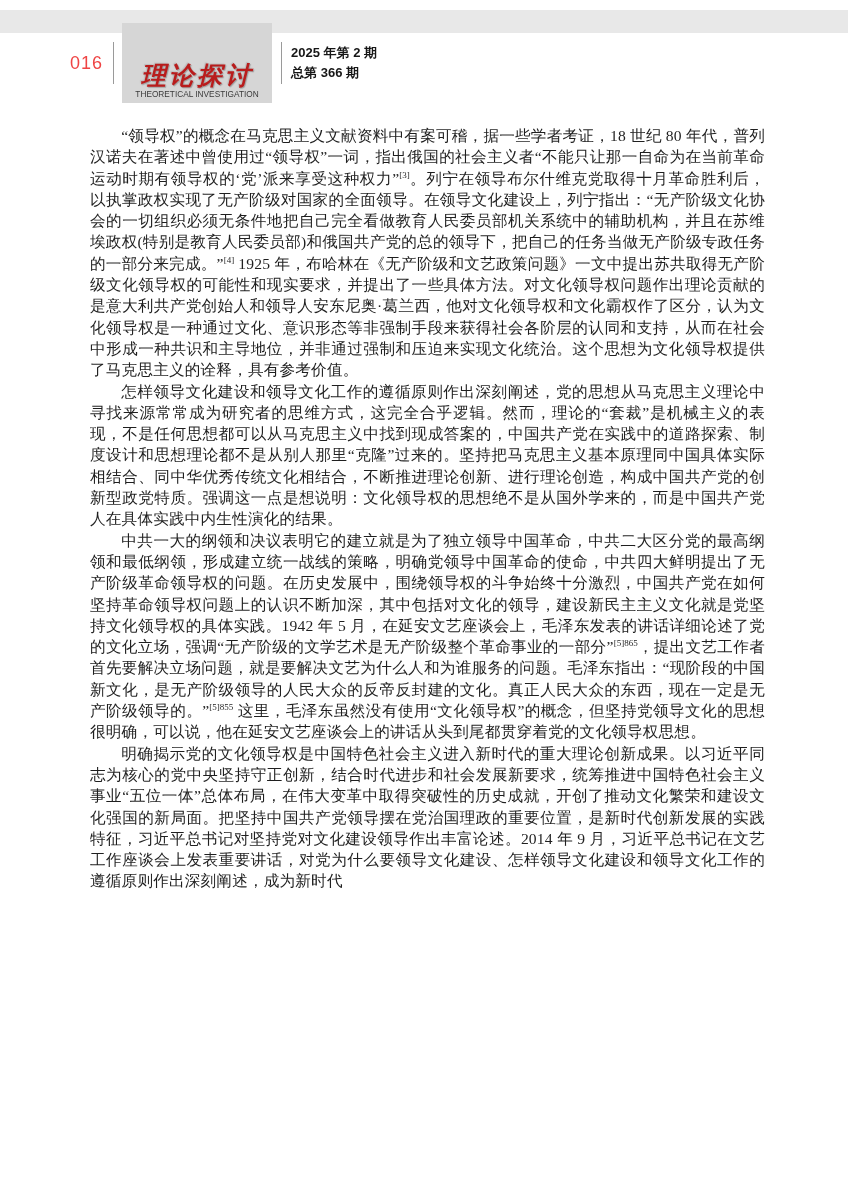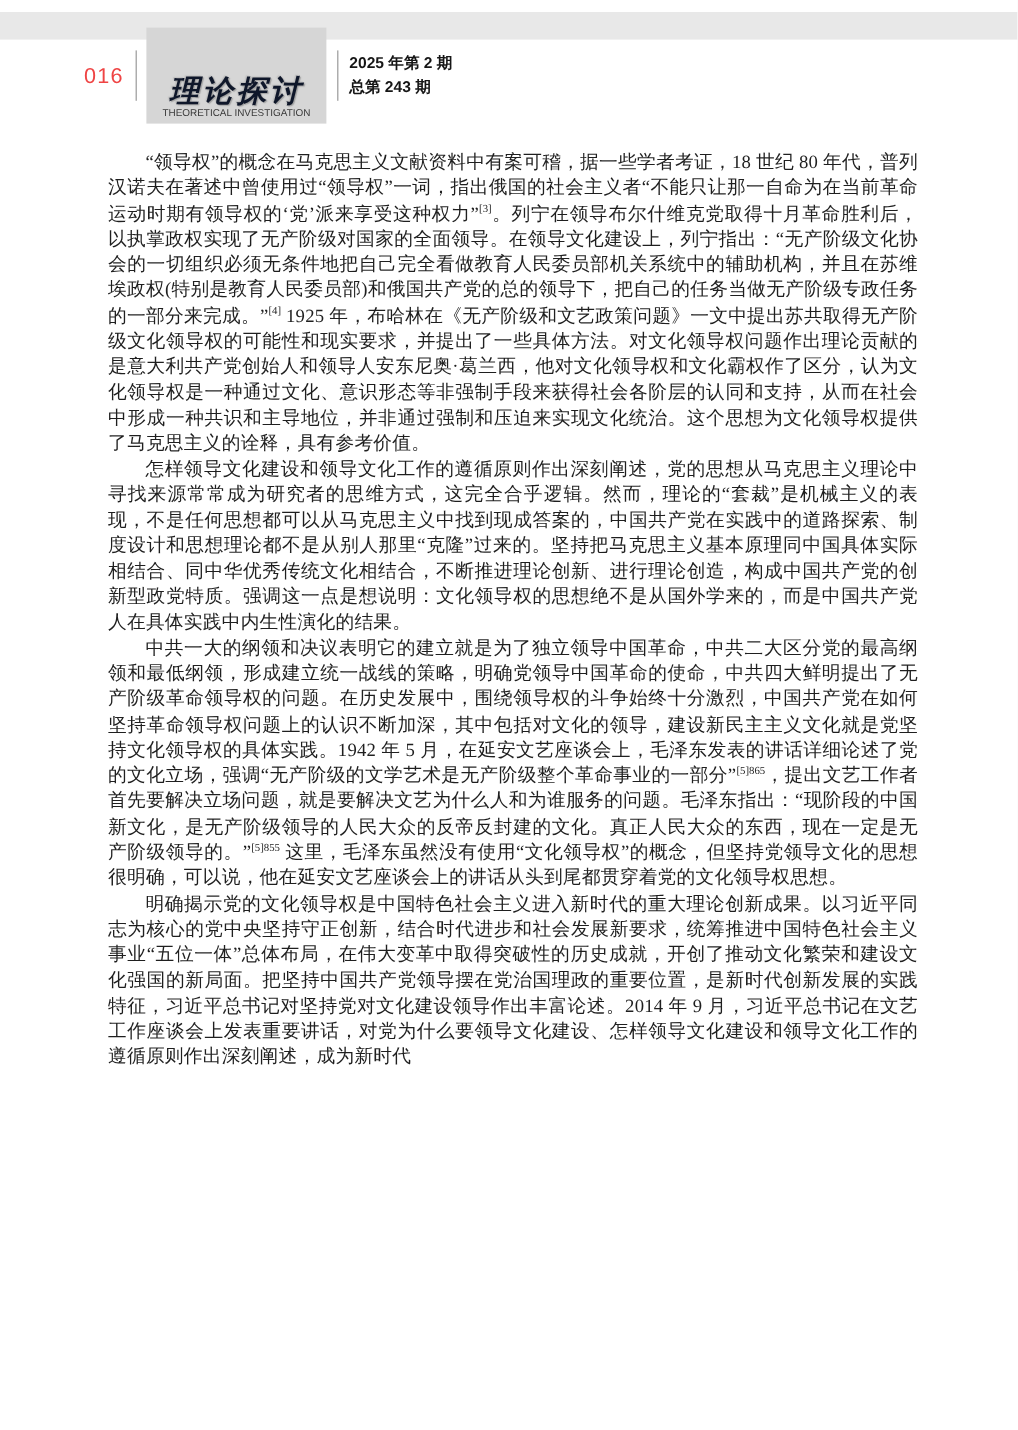--- a/index.html
+++ b/index.html
@@ -45,21 +45,21 @@
     padding: 3px 8px 4px 8px;
     text-align: center;
     min-width: 112px;
   }
   .logo-cn {
     font-family: "DejaVu Serif", serif;
     font-size: 25px;
     line-height: 26px;
     font-weight: bold;
     font-style: italic;
-    color: #0f172a;
+    color: #b91c1c;
     letter-spacing: 3px;
     text-shadow: 1px 1px 1px #9e9e9e, -1px -1px 1px #bdbdbd;
     white-space: nowrap;
     margin-top: 37px;
   }
   .logo-en {
     font-family: "Liberation Sans", sans-serif;
     font-size: 9px;
     transform: scale(0.92);
     transform-origin: center;
@@ -112,21 +112,21 @@
 
   <div class="header">
     <div class="page-num">016</div>
     <div class="vline"></div>
     <div class="logo">
       <div class="logo-cn">理论探讨</div>
       <div class="logo-en">THEORETICAL INVESTIGATION</div>
     </div>
     <div class="issue">
       <div>2025 年第 2 期</div>
-      <div>总第 243 期</div>
+      <div>总第 366 期</div>
     </div>
   </div>
 
   <div class="article">
       <p class="indent">“领导权”的概念在马克思主义文献资料中有案可稽，据一些学者考证，18 世纪 80 年代，普列汉诺夫在著述中曾使用过“领导权”一词，指出俄国的社会主义者“不能只让那一自命为在当前革命运动时期有领导权的‘党’派来享受这种权力”<sup>[3]</sup>。列宁在领导布尔什维克党取得十月革命胜利后，以执掌政权实现了无产阶级对国家的全面领导。在领导文化建设上，列宁指出：“无产阶级文化协会的一切组织必须无条件地把自己完全看做教育人民委员部机关系统中的辅助机构，并且在苏维埃政权(特别是教育人民委员部)和俄国共产党的总的领导下，把自己的任务当做无产阶级专政任务的一部分来完成。”<sup>[4]</sup> 1925 年，布哈林在《无产阶级和文艺政策问题》一文中提出苏共取得无产阶级文化领导权的可能性和现实要求，并提出了一些具体方法。对文化领导权问题作出理论贡献的是意大利共产党创始人和领导人安东尼奥·葛兰西，他对文化领导权和文化霸权作了区分，认为文化领导权是一种通过文化、意识形态等非强制手段来获得社会各阶层的认同和支持，从而在社会中形成一种共识和主导地位，并非通过强制和压迫来实现文化统治。这个思想为文化领导权提供了马克思主义的诠释，具有参考价值。</p>
       <p class="indent">怎样领导文化建设和领导文化工作的遵循原则作出深刻阐述，党的思想从马克思主义理论中寻找来源常常成为研究者的思维方式，这完全合乎逻辑。然而，理论的“套裁”是机械主义的表现，不是任何思想都可以从马克思主义中找到现成答案的，中国共产党在实践中的道路探索、制度设计和思想理论都不是从别人那里“克隆”过来的。坚持把马克思主义基本原理同中国具体实际相结合、同中华优秀传统文化相结合，不断推进理论创新、进行理论创造，构成中国共产党的创新型政党特质。强调这一点是想说明：文化领导权的思想绝不是从国外学来的，而是中国共产党人在具体实践中内生性演化的结果。</p>
       <p class="indent">中共一大的纲领和决议表明它的建立就是为了独立领导中国革命，中共二大区分党的最高纲领和最低纲领，形成建立统一战线的策略，明确党领导中国革命的使命，中共四大鲜明提出了无产阶级革命领导权的问题。在历史发展中，围绕领导权的斗争始终十分激烈，中国共产党在如何坚持革命领导权问题上的认识不断加深，其中包括对文化的领导，建设新民主主义文化就是党坚持文化领导权的具体实践。1942 年 5 月，在延安文艺座谈会上，毛泽东发表的讲话详细论述了党的文化立场，强调“无产阶级的文学艺术是无产阶级整个革命事业的一部分”<sup>[5]865</sup>，提出文艺工作者首先要解决立场问题，就是要解决文艺为什么人和为谁服务的问题。毛泽东指出：“现阶段的中国新文化，是无产阶级领导的人民大众的反帝反封建的文化。真正人民大众的东西，现在一定是无产阶级领导的。”<sup>[5]855</sup> 这里，毛泽东虽然没有使用“文化领导权”的概念，但坚持党领导文化的思想很明确，可以说，他在延安文艺座谈会上的讲话从头到尾都贯穿着党的文化领导权思想。</p>
       <p class="indent">明确揭示党的文化领导权是中国特色社会主义进入新时代的重大理论创新成果。以习近平同志为核心的党中央坚持守正创新，结合时代进步和社会发展新要求，统筹推进中国特色社会主义事业“五位一体”总体布局，在伟大变革中取得突破性的历史成就，开创了推动文化繁荣和建设文化强国的新局面。把坚持中国共产党领导摆在党治国理政的重要位置，是新时代创新发展的实践特征，习近平总书记对坚持党对文化建设领导作出丰富论述。2014 年 9 月，习近平总书记在文艺工作座谈会上发表重要讲话，对党为什么要领导文化建设、怎样领导文化建设和领导文化工作的遵循原则作出深刻阐述，成为新时代</p>
     </div>
 </div>

